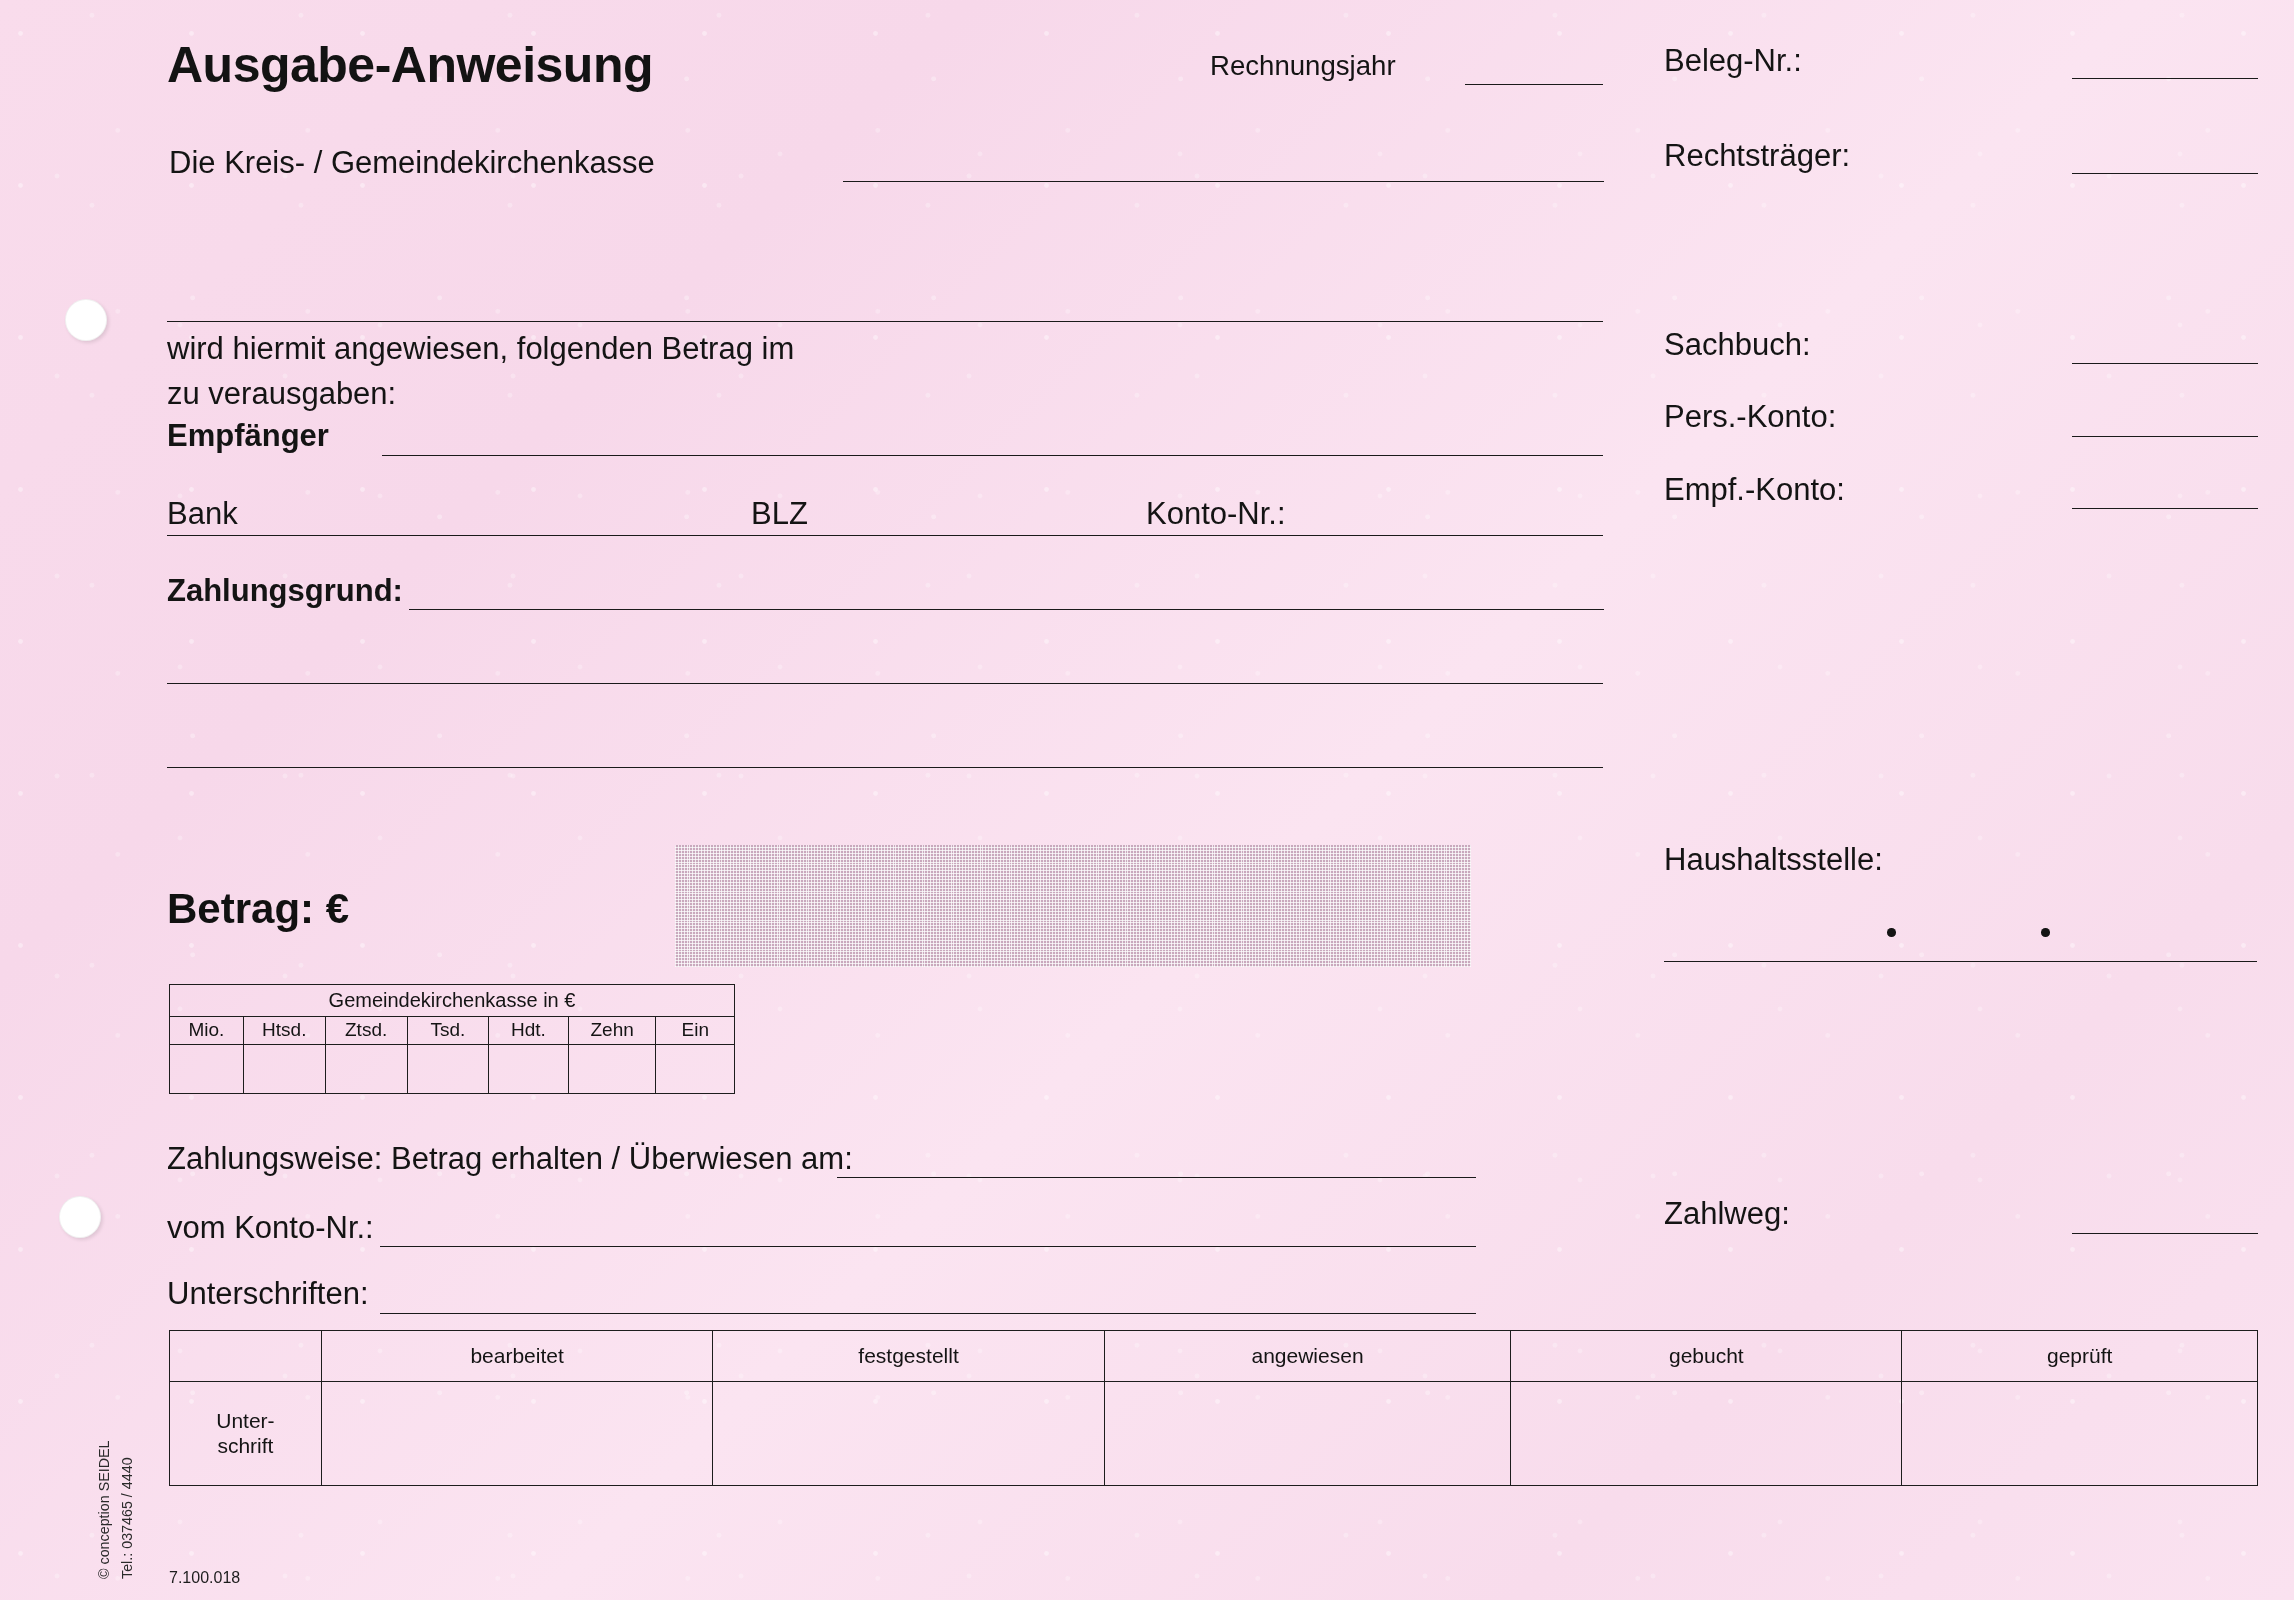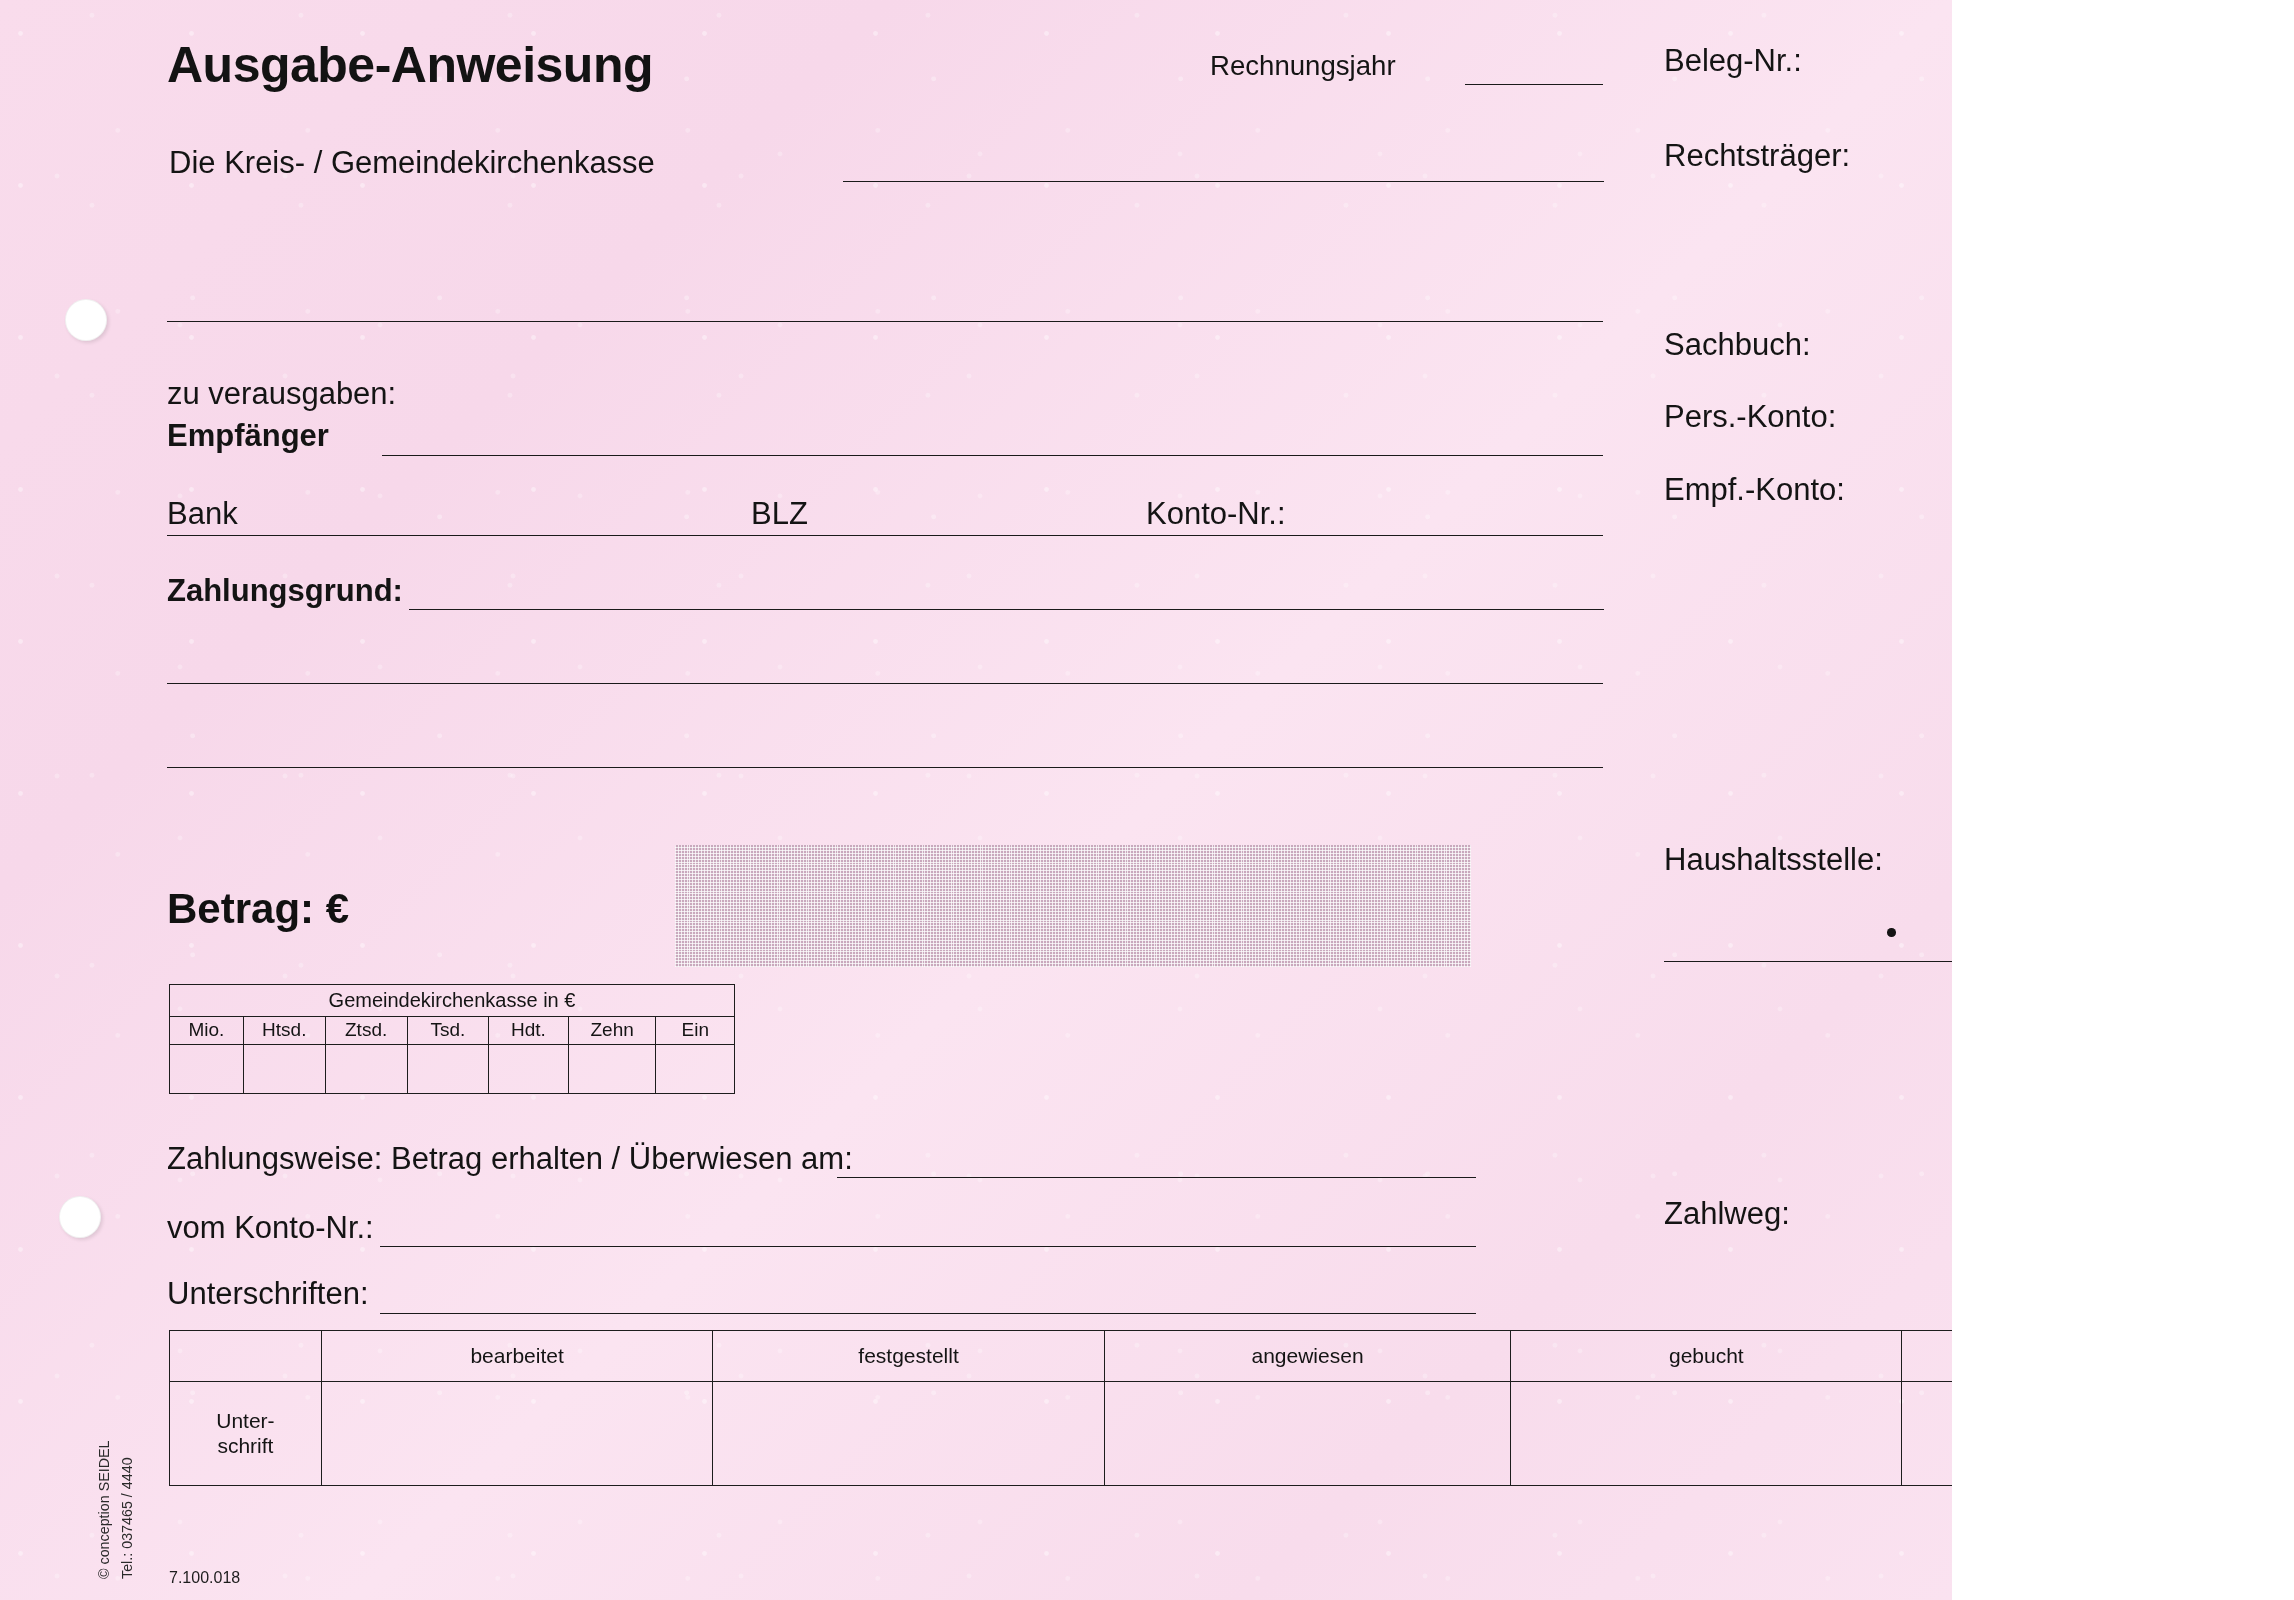--- a/index.html
+++ b/index.html
@@ -5,21 +5,21 @@
   html, body {
     margin: 0;
     padding: 0;
     background: #ffffff;
   }
   body {
     font-family: "Liberation Sans", sans-serif;
   }
   .page {
     position: relative;
-    width: 1952px;
+    width: 2294px;
     height: 1601px;
     background: linear-gradient(135deg, #f9dcec 0%, #f7d8ea 25%, #fbe4f1 55%, #f8dcec 80%, #fae2f0 100%);
     overflow: hidden;
   }
   
   .texture {
     position: absolute;
     inset: 0;
     background-image:
       radial-gradient(circle at 12% 22%, rgba(255,255,255,0.55) 0 1.9px, transparent 2.9px),
@@ -152,20 +152,21 @@
   <div class="rule" style="left:2072px; top:78px; width:186px;"></div>
 
   <div class="abs lbl-lg" style="left:169px; top:145px;">Die Kreis- / Gemeindekirchenkasse</div>
   <div class="rule" style="left:843px; top:181px; width:761px;"></div>
 
   <div class="abs lbl-lg" style="left:1664px; top:138px;text-align:right;">Rechtsträger:</div>
   <div class="rule" style="left:2072px; top:173px; width:186px;"></div>
 
   <div class="rule" style="left:167px; top:321px; width:1436px;"></div>
 
+  <div class="abs lbl-lg" style="left:167px; top:331px;">wird hiermit angewiesen, folgenden Betrag im</div>
   <div class="abs lbl-lg" style="left:167px; top:376px;">zu verausgaben:</div>
 
   <div class="abs lbl-lg lbl-bold" style="left:167px; top:418px;">Empfänger</div>
   <div class="rule" style="left:382px; top:455px; width:1221px;"></div>
 
   <div class="abs lbl-lg" style="left:1664px; top:327px;">Sachbuch:</div>
   <div class="rule" style="left:2072px; top:363px; width:186px;"></div>
 
   <div class="abs lbl-lg" style="left:1664px; top:399px;text-align:right;">Pers.-Konto:</div>
   <div class="rule" style="left:2072px; top:436px; width:186px;"></div>

